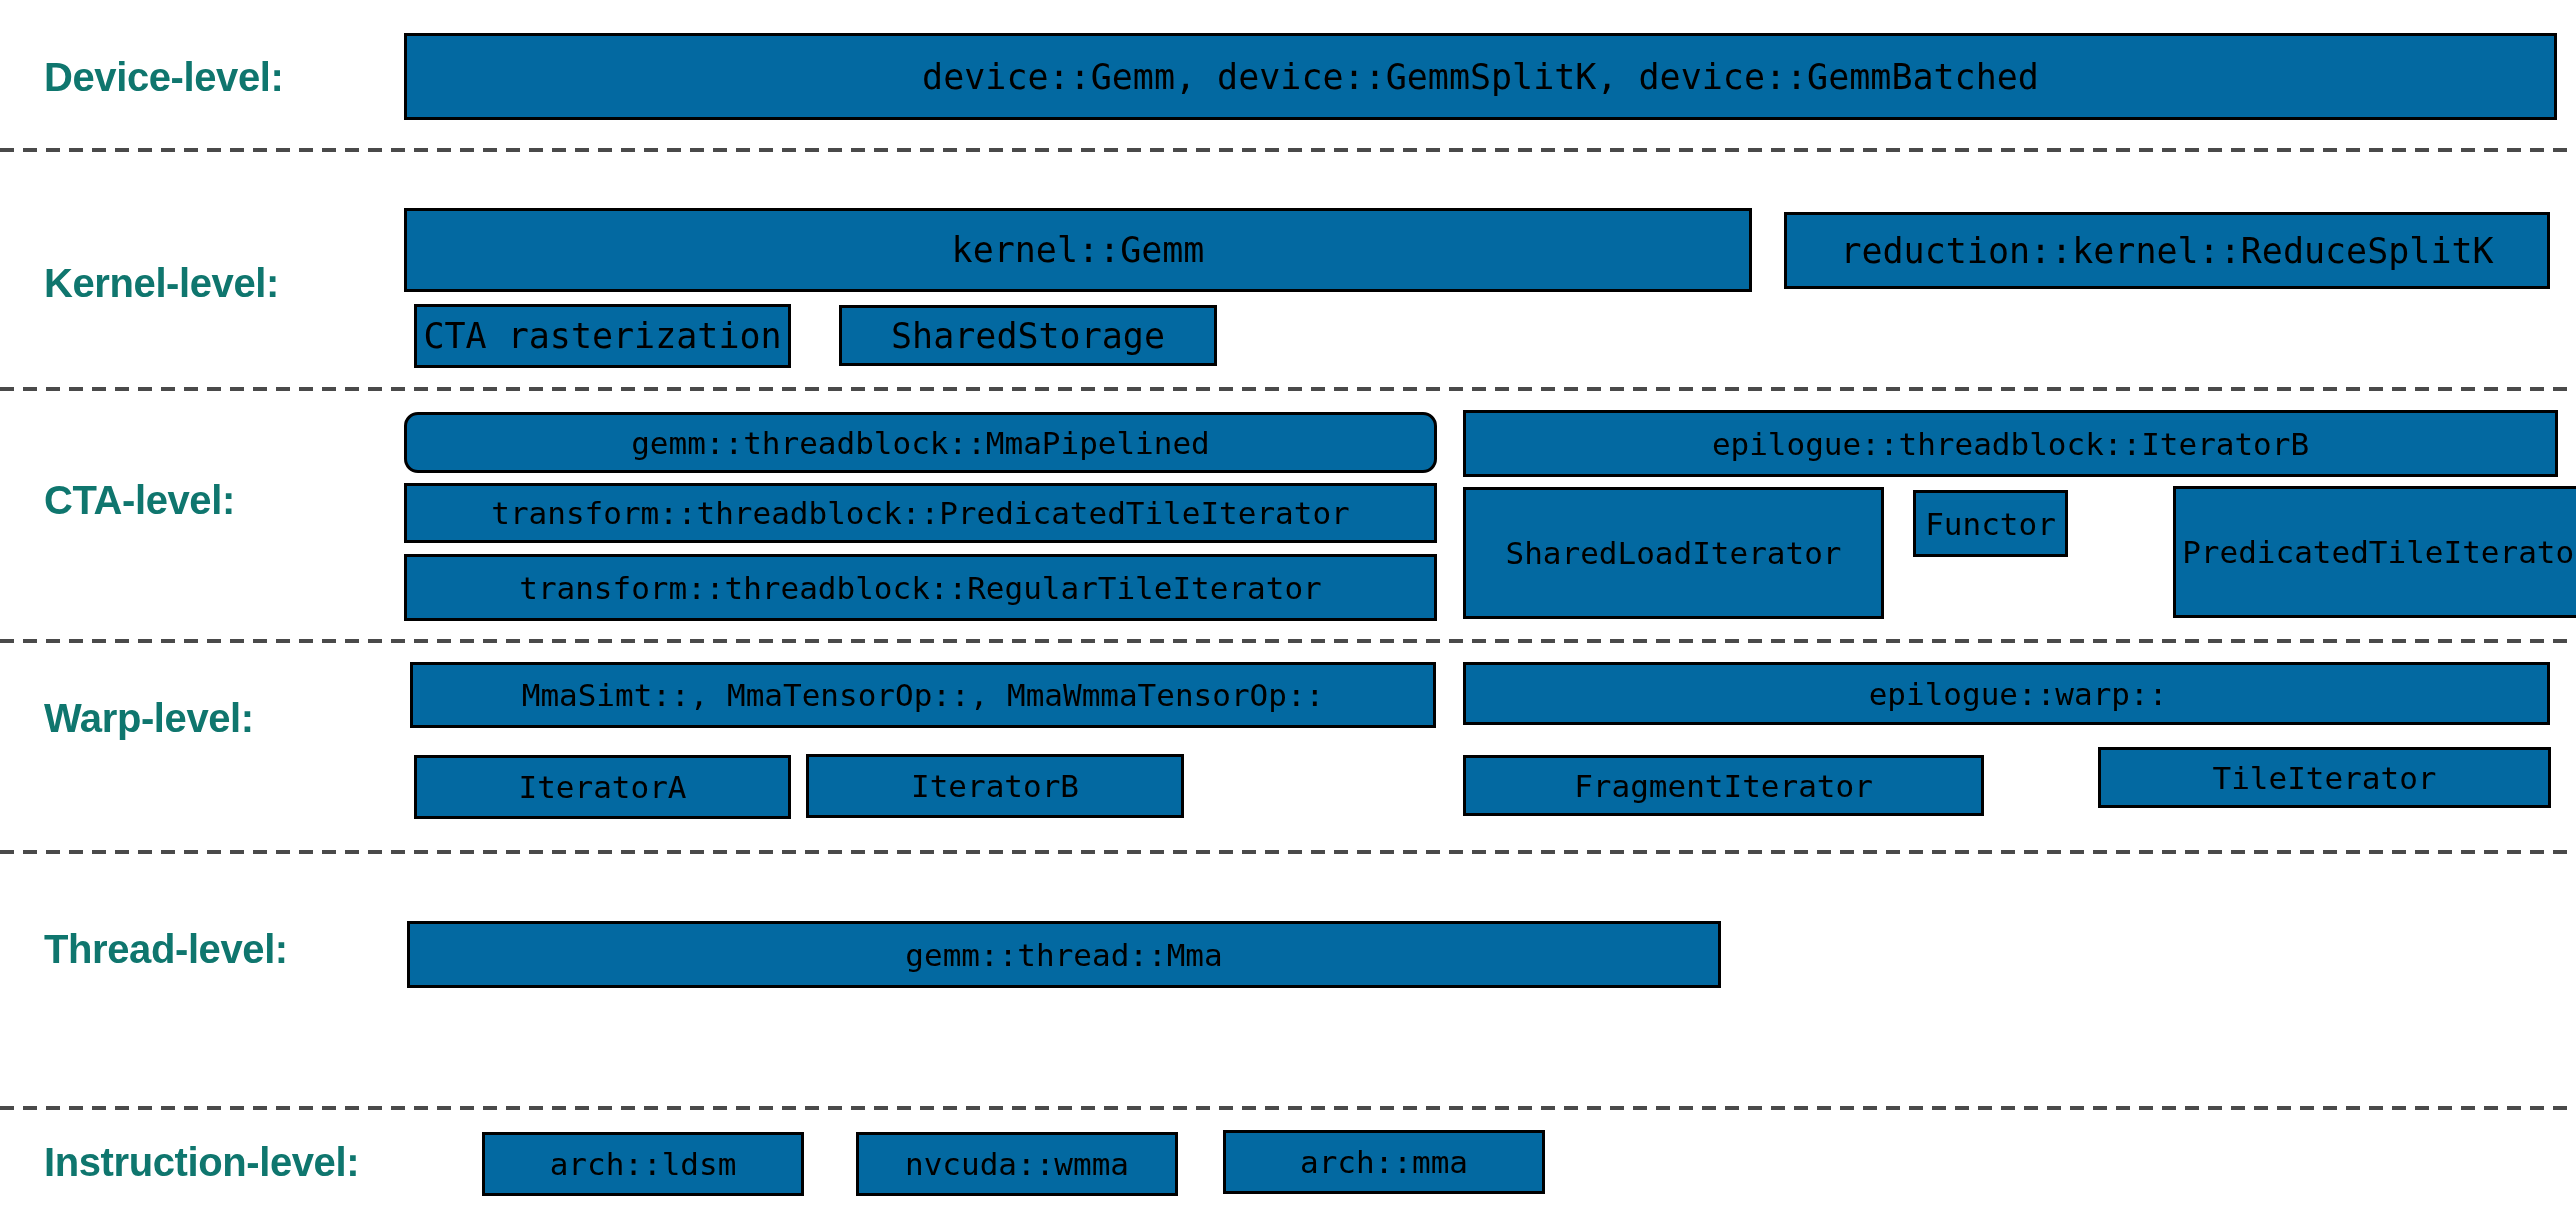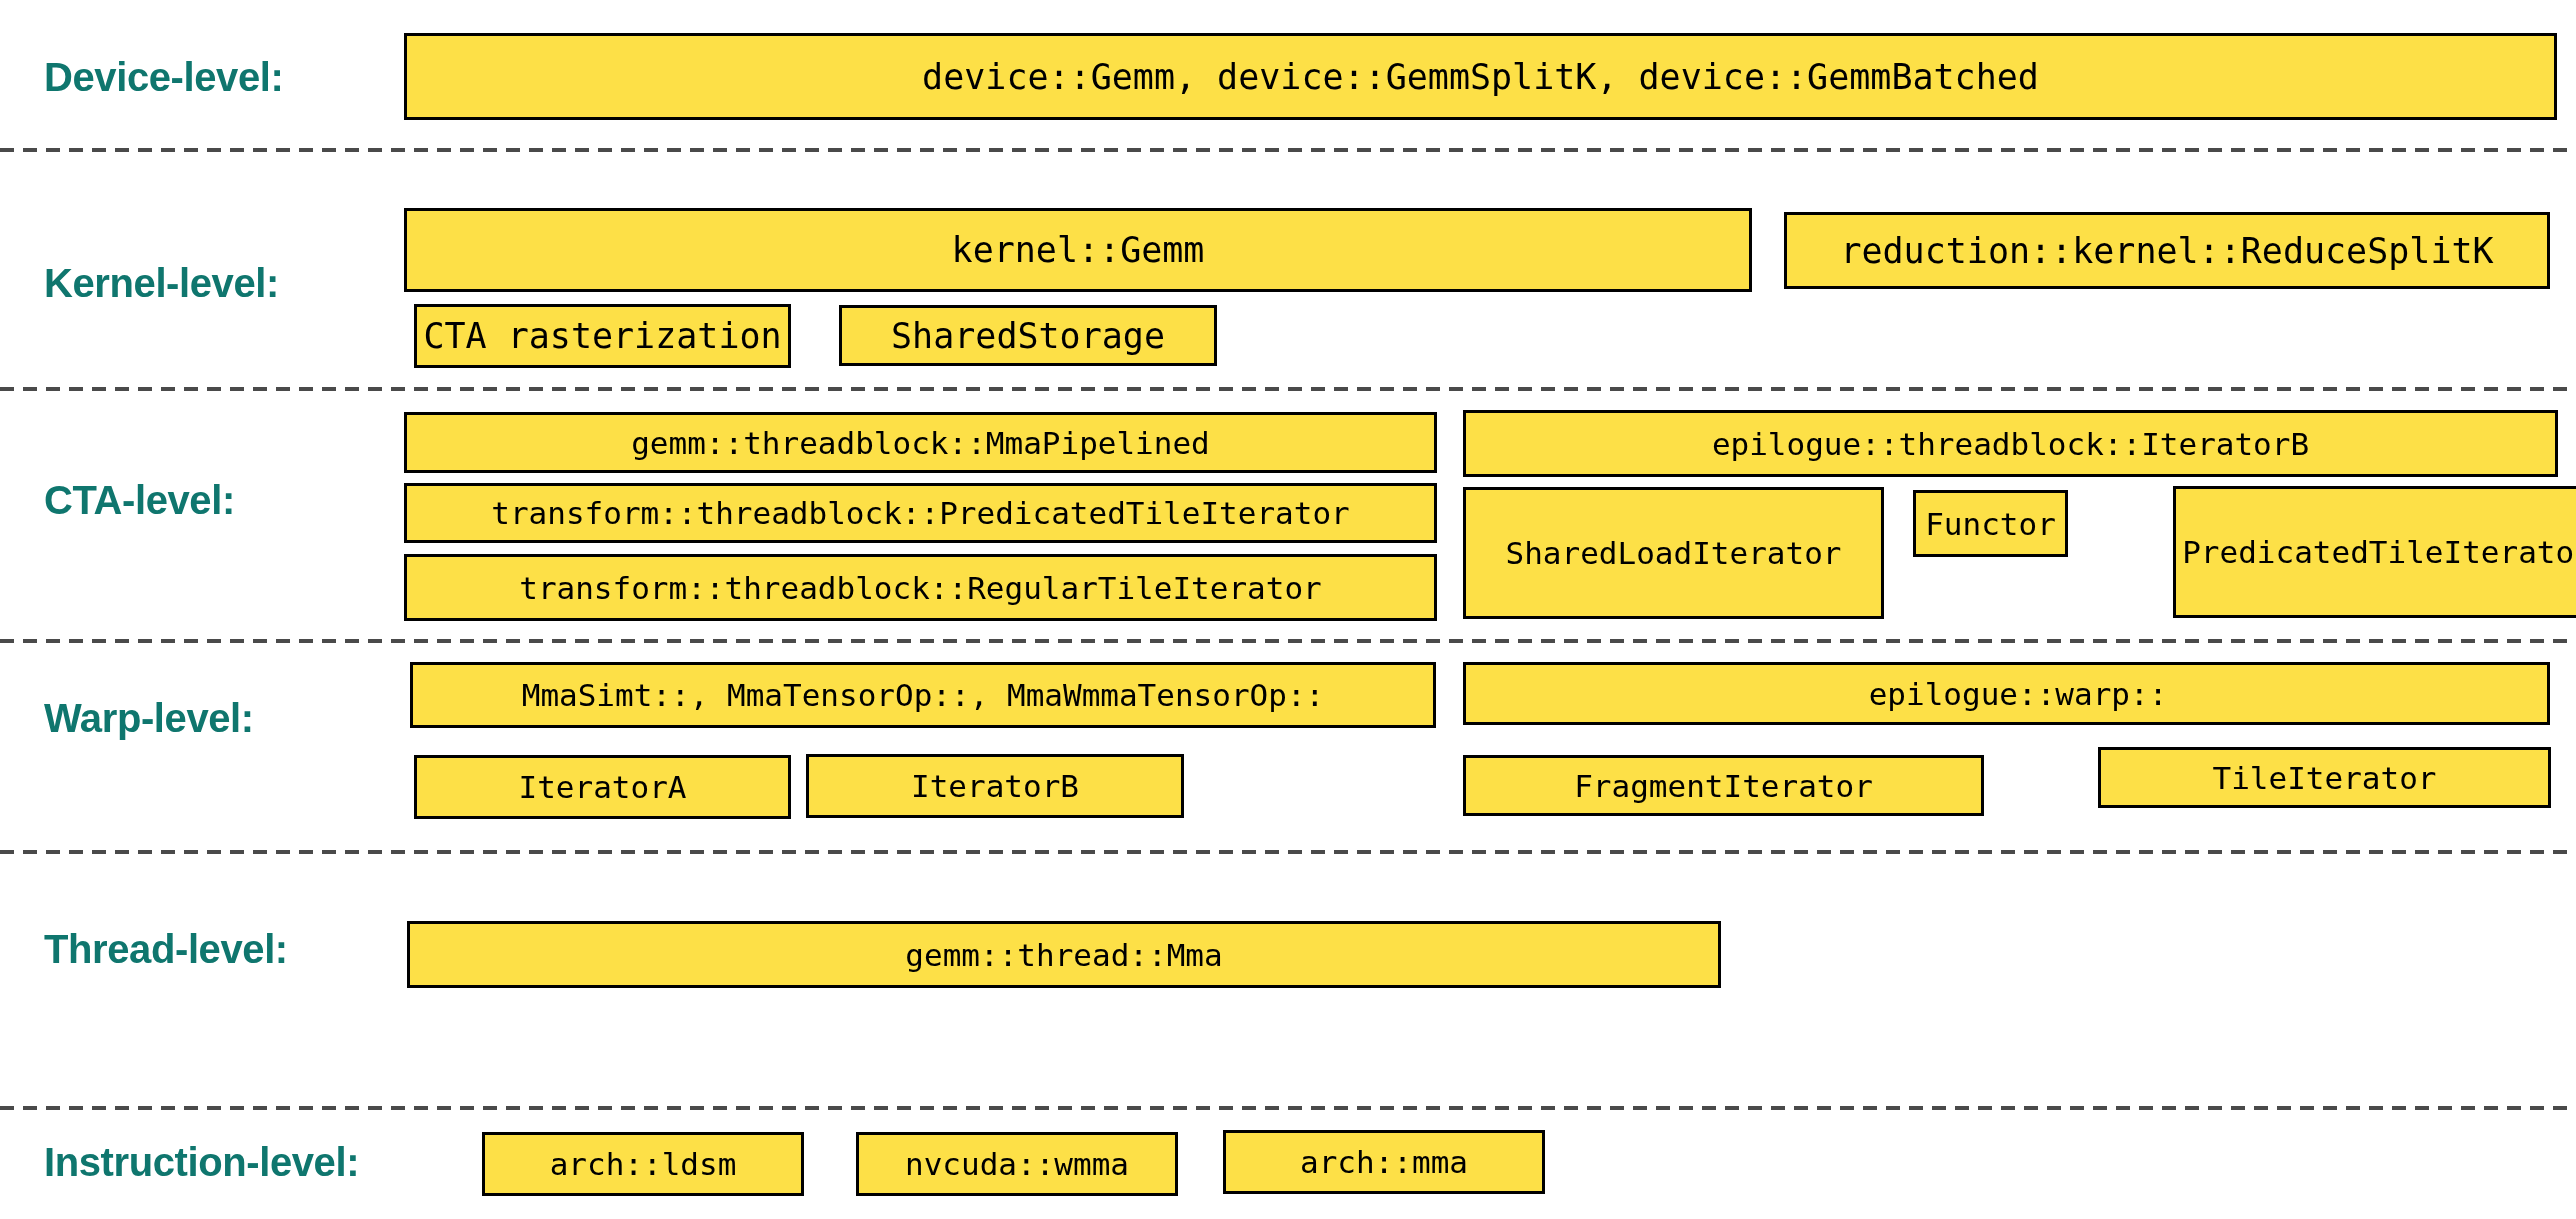--- a/index.html
+++ b/index.html
@@ -29,21 +29,21 @@
     position: absolute;
     left: 0;
     width: 2576px;
     height: 3.8px;
     background: repeating-linear-gradient(90deg, #4a4a4a 0px, #4a4a4a 13.8px, transparent 13.8px, transparent 23px);
   }
   .box {
     position: absolute;
     box-sizing: border-box;
     border: 3.1px solid #000000;
-    background: #fde047;
+    background: #0369a1;
     display: flex;
     align-items: center;
     justify-content: center;
     font-family: "DejaVu Sans Mono", monospace;
     color: #000000;
     white-space: nowrap;
   }
   .fs-lg { font-size: 35px; }
   .fs-md { font-size: 31px; }
 </style>
@@ -65,21 +65,21 @@
   <div class="lvl-label" style="top:949px;">Thread-level:</div>
   <div class="lvl-label" style="top:1162px;">Instruction-level:</div>
 
   <div class="box fs-lg" style="left:404px; top:33px; width:2153px; height:87px;">device::Gemm, device::GemmSplitK, device::GemmBatched</div>
 
   <div class="box fs-lg" style="left:404px; top:208px; width:1348px; height:84px;">kernel::Gemm</div>
   <div class="box fs-lg" style="left:1784px; top:212px; width:766px; height:77px;">reduction::kernel::ReduceSplitK</div>
   <div class="box fs-lg" style="left:414px; top:304px; width:377px; height:64px;">CTA rasterization</div>
   <div class="box fs-lg" style="left:839px; top:305px; width:378px; height:61px;">SharedStorage</div>
 
-  <div class="box fs-md" style="left:404px; top:412px; width:1033px; height:61px;">gemm::threadblock::MmaPipelined</div>
+  <div class="box fs-md" style="left:404px; top:412px; width:1033px; height:61px;border-radius:14px;">gemm::threadblock::MmaPipelined</div>
   <div class="box fs-md" style="left:1463px; top:410px; width:1095px; height:67px;">epilogue::threadblock::IteratorB</div>
   <div class="box fs-md" style="left:404px; top:483px; width:1033px; height:60px;">transform::threadblock::PredicatedTileIterator</div>
   <div class="box fs-md" style="left:404px; top:554px; width:1033px; height:67px;">transform::threadblock::RegularTileIterator</div>
   <div class="box fs-md" style="left:1463px; top:487px; width:421px; height:132px;">SharedLoadIterator</div>
   <div class="box fs-md" style="left:1913px; top:490px; width:155px; height:67px;">Functor</div>
   <div class="box fs-md" style="left:2129px; top:486px; width:429px; height:132px;margin-left:44px;">PredicatedTileIterator</div>
 
   <div class="box fs-md" style="left:410px; top:662px; width:1026px; height:66px;">MmaSimt::, MmaTensorOp::, MmaWmmaTensorOp::</div>
   <div class="box fs-md" style="left:1463px; top:662px; width:1087px; height:63px;padding-left:23px;">epilogue::warp::</div>
   <div class="box fs-md" style="left:414px; top:755px; width:377px; height:64px;">IteratorA</div>

